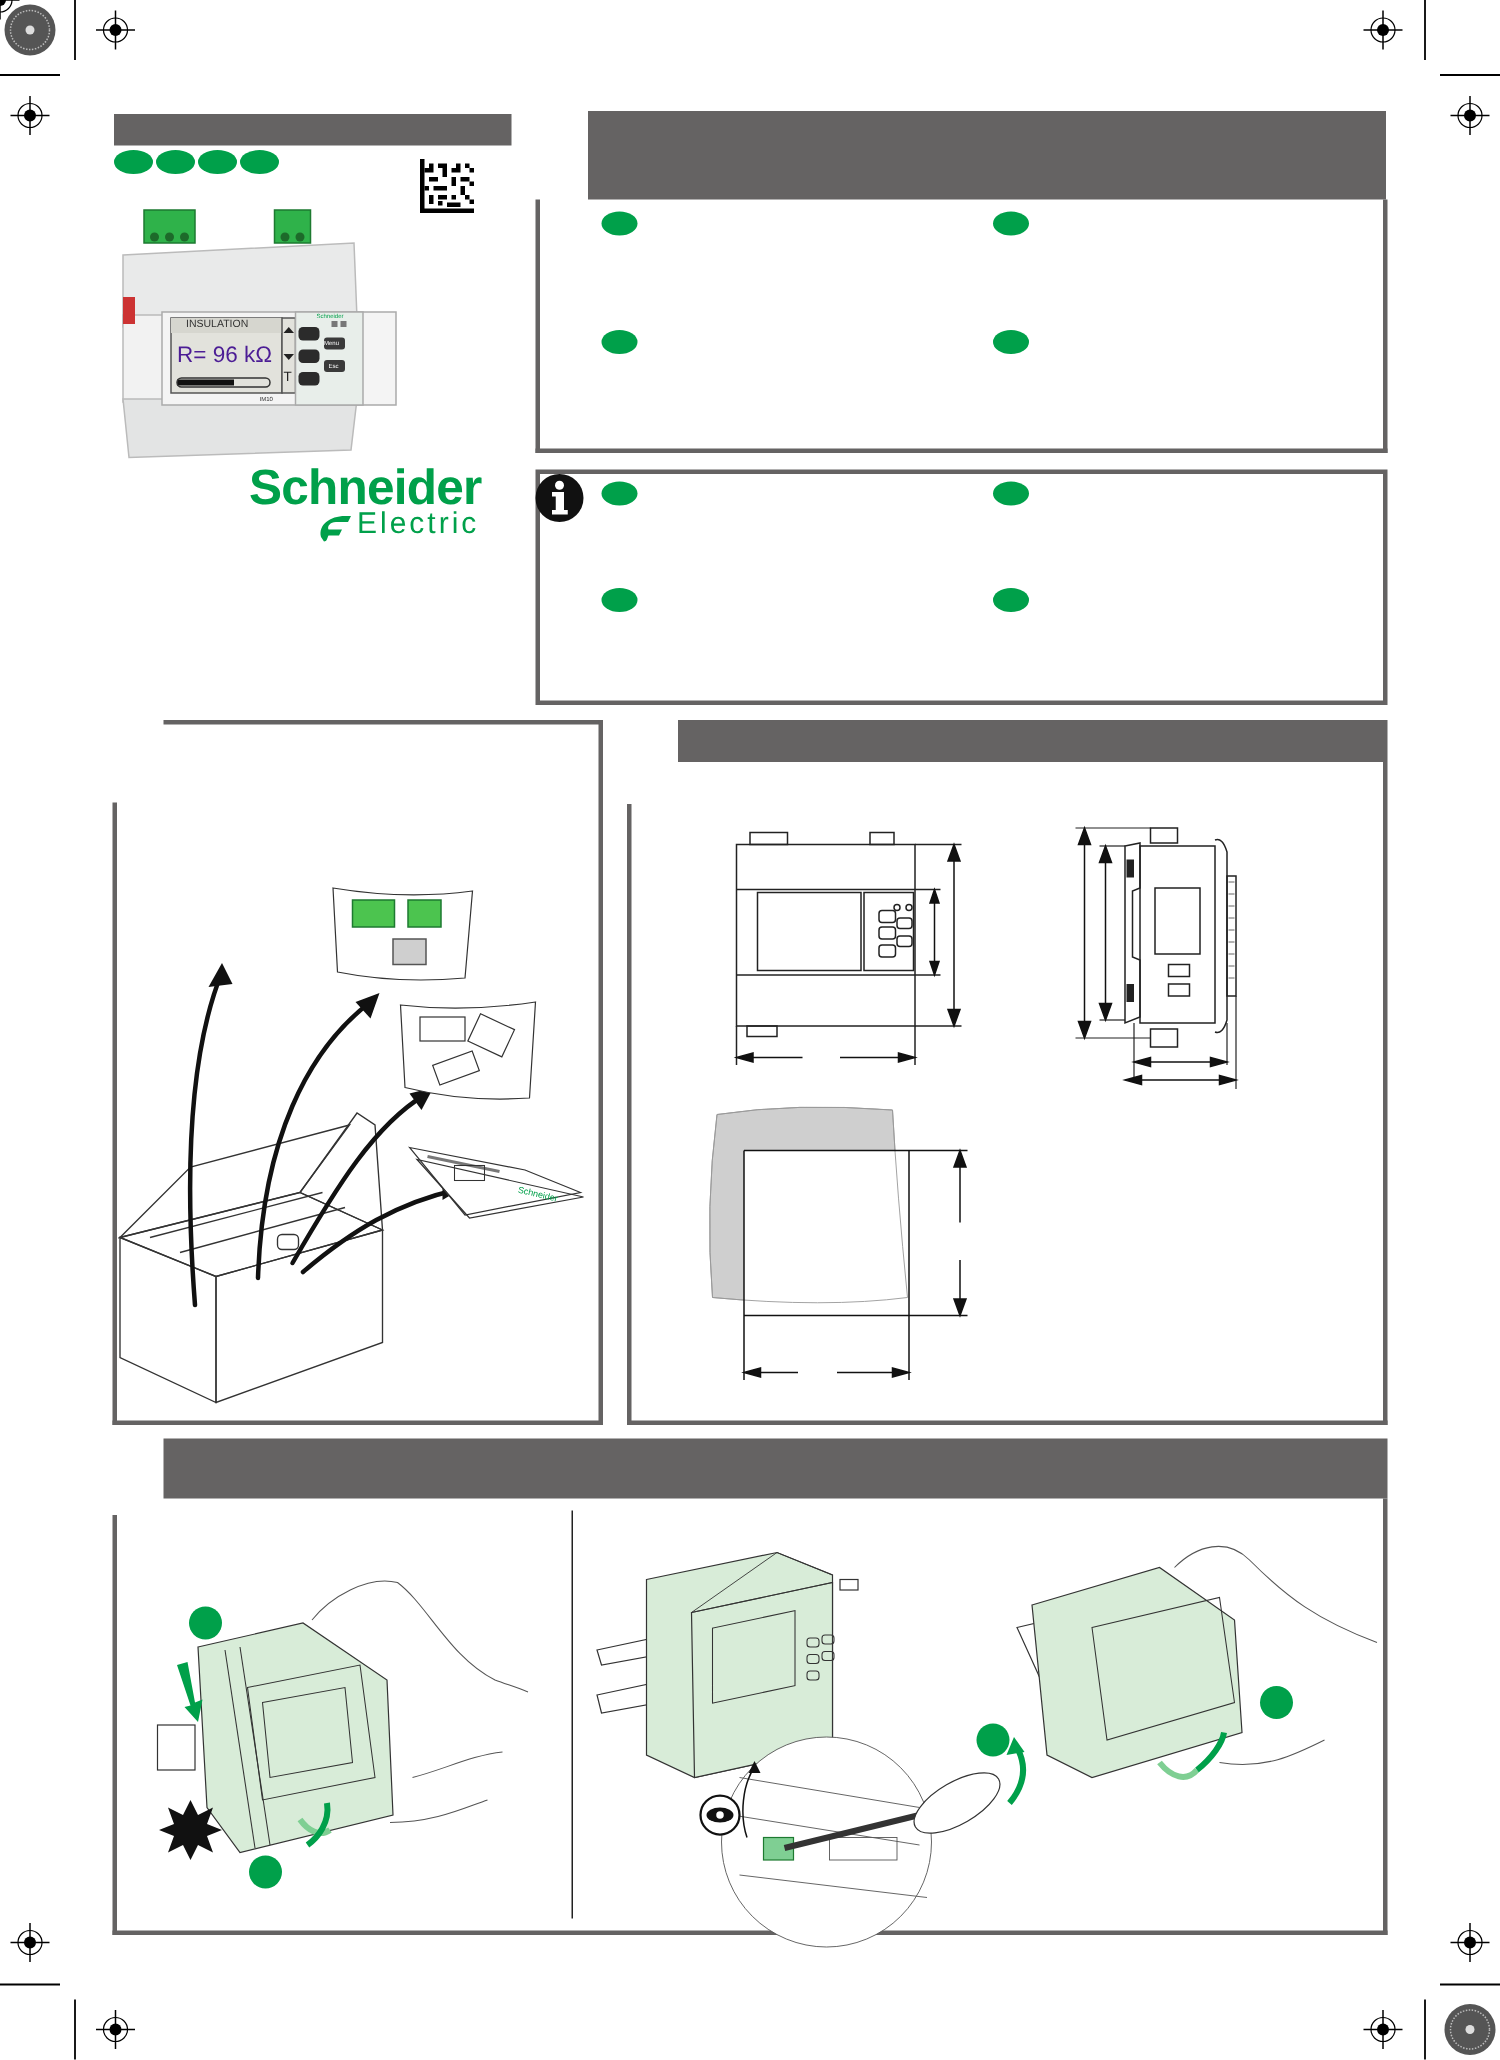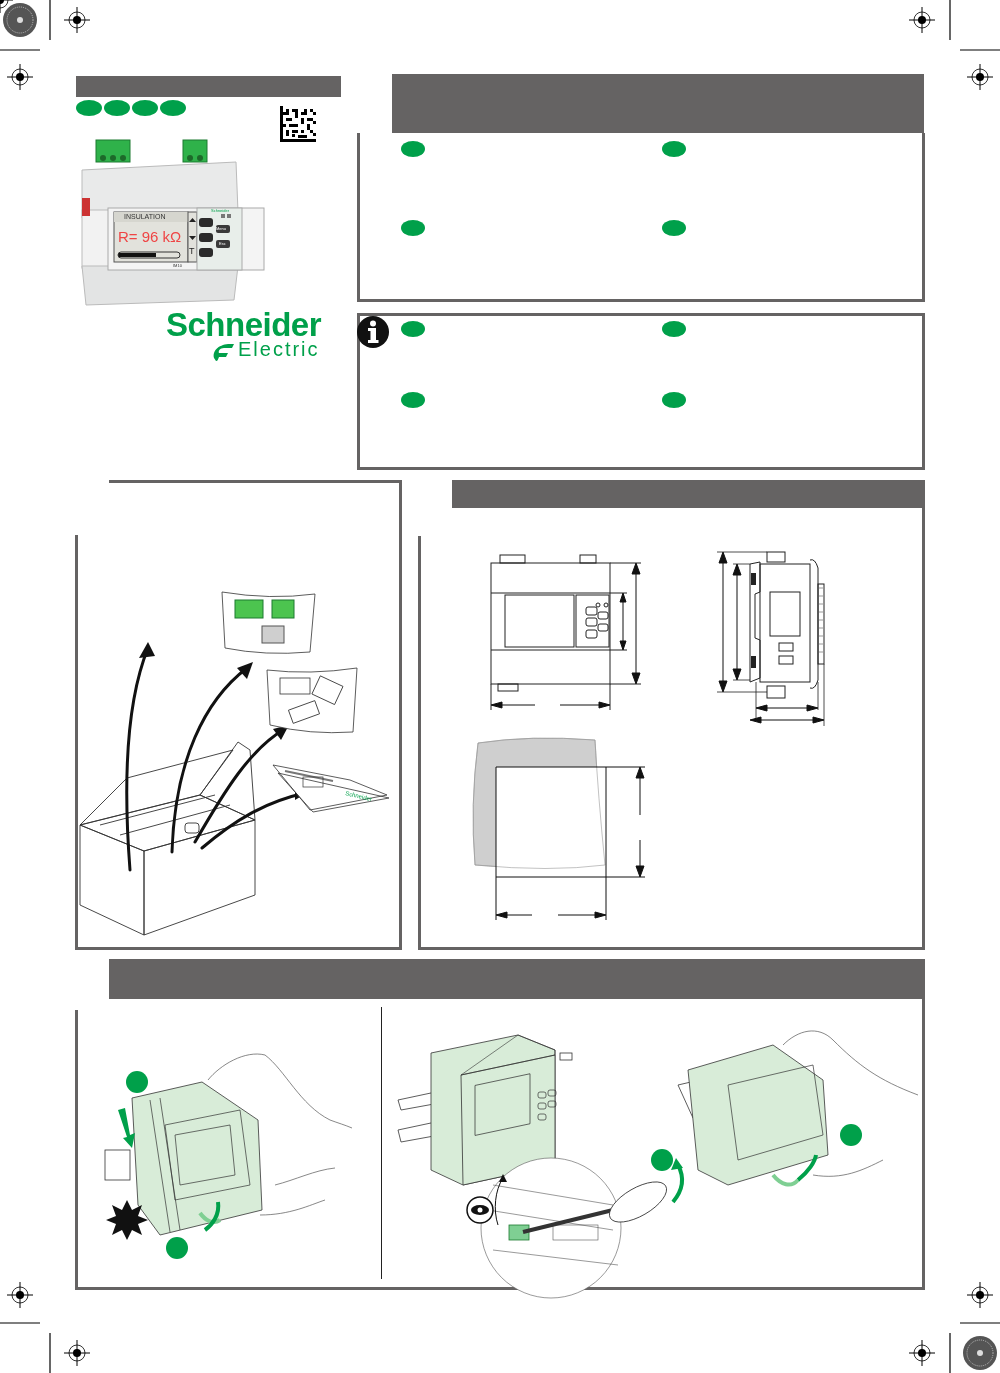--- a/index.html
+++ b/index.html
@@ -121,21 +121,21 @@
     <rect x="119" y="68" width="45" height="62" fill="#e8eeea" stroke="#aaa"></rect>
     <rect x="121" y="78" width="14" height="9" rx="3" fill="#2b2b2b"></rect>
     <rect x="121" y="93" width="14" height="9" rx="3" fill="#2b2b2b"></rect>
     <rect x="121" y="108" width="14" height="9" rx="3" fill="#2b2b2b"></rect>
     <rect x="138" y="85" width="14" height="8" rx="2" fill="#3a3a3a"></rect>
     <rect x="138" y="100" width="14" height="8" rx="2" fill="#3a3a3a"></rect>
     <rect x="143" y="74" width="4" height="4" fill="#777"></rect>
       <rect x="149" y="74" width="4" height="4" fill="#777"></rect>
   </svg>
   <span class="lcd abs" style="left:46px;top:73px;font-size:7px;color:#333;">INSULATION</span>
-  <span class="lcd abs" style="left:40px;top:88px;font-size:15px;color:#ef4444;">R= 96 kΩ</span>
+  <span class="lcd abs" style="left:40px;top:88px;font-size:15px;color:#4c1d95;">R= 96 kΩ</span>
   <span class="abs" style="left:133px;top:68px;font-size:4px;color:#00a04a;">Schneider</span>
   <span class="abs" style="left:138px;top:86px;font-size:4px;color:#fff;">Menu</span>
   <span class="abs" style="left:141px;top:101px;font-size:4px;color:#fff;">Esc</span>
   <span class="abs" style="left:95px;top:123px;font-size:4px;color:#333;">IM10</span>
   <span class="abs" style="left:111px;top:106px;font-size:9px;color:#222;">T</span>
 </div>
 
 <div class="abs" style="left:166px;top:306px;width:176px;height:58px;">
   <span style="position:absolute;left:0;top:0;font-size:33px;font-weight:bold;color:#00a04a;letter-spacing:-0.5px;">Schneider</span>
   <svg width="26" height="22" style="left:44px;top:34px;">

